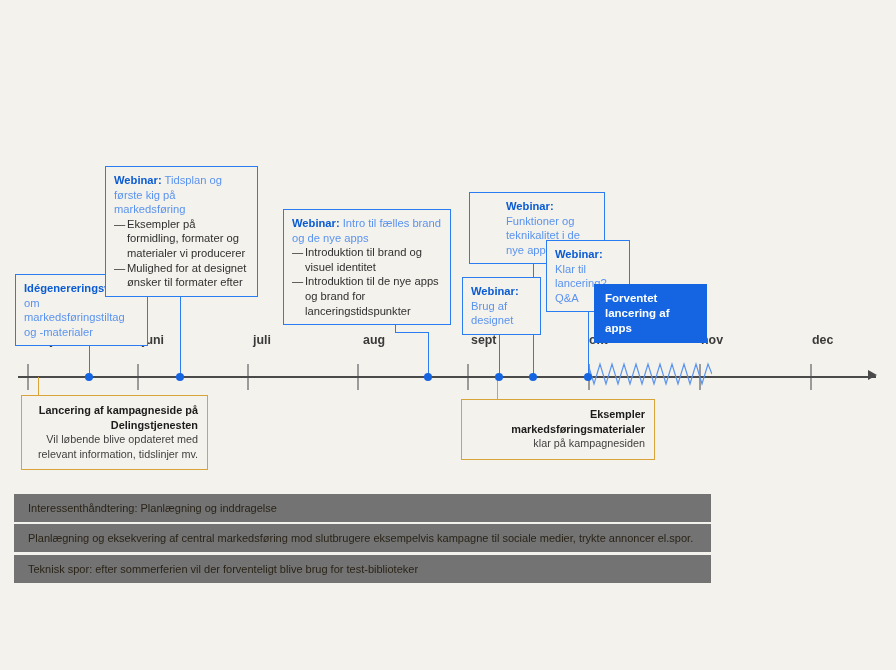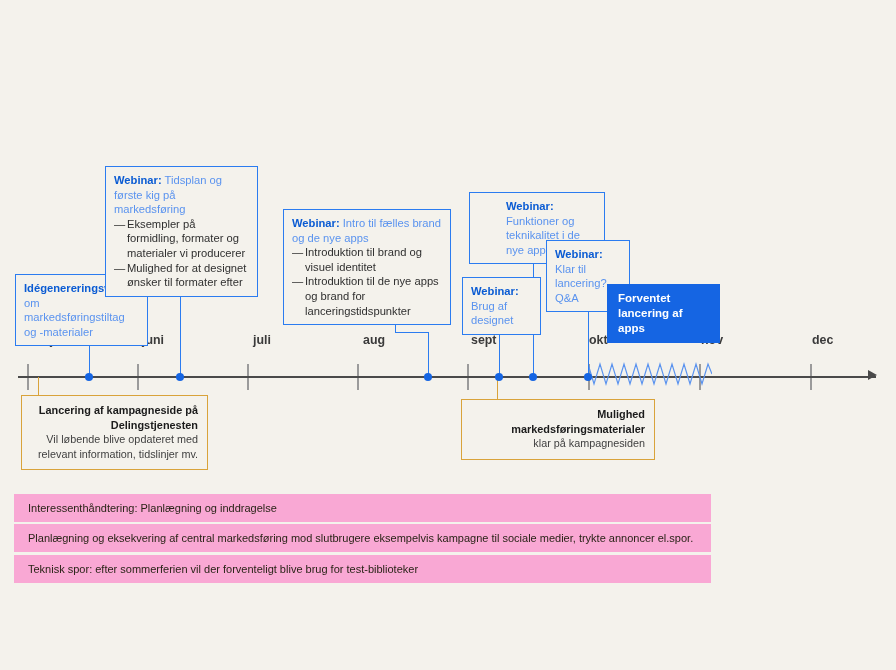--- a/index.html
+++ b/index.html
@@ -165,21 +165,21 @@
     top: 373px;
     z-index: 7;
   }
 
   
   .track {
     position: absolute;
     left: 14px;
     width: 697px;
     height: 28px;
-    background: #f9a8d4;
+    background: #737373;
     color: #2a2418;
     font-size: 11px;
     line-height: 28px;
     padding-left: 14px;
     box-sizing: border-box;
     white-space: nowrap;
     overflow: hidden;
   }
 
   
@@ -276,31 +276,31 @@
   <div class="callout" style="left:546px; top:240px; width:84px;">
     <span class="lead">Webinar:</span>
     <span class="title">Klar til lancering? Q&amp;A</span>
   </div>
 
   <div class="callout" style="left:462px; top:277px; width:79px;">
     <span class="lead">Webinar:</span>
     <span class="title">Brug af designet</span>
   </div>
 
-  <div class="filled-blue" style="left:607px; top:284px; width:113px;">
+  <div class="filled-blue" style="left:594px; top:284px; width:113px;">
     <span>Forventet lancering af apps</span>
   </div>
 
   <div class="callout-orange" style="left:21px; top:395px; width:187px;">
     <div class="hd">Lancering af kampagneside på Delingstjenesten</div>
     <div class="sub">Vil løbende blive opdateret med relevant information, tidslinjer mv.</div>
   </div>
 
   <div class="callout-orange" style="left:461px; top:399px; width:194px;">
-    <div class="hd">Mulighed markedsføringsmaterialer</div>
+    <div class="hd">Eksempler markedsføringsmaterialer</div>
     <div class="sub">klar på kampagnesiden</div>
   </div>
 
   <div class="track" style="top:494px">
     <span>Interessenthåndtering: Planlægning og inddragelse</span>
   </div>
   <div class="track" style="top:524px">
     <span>Planlægning og eksekvering af central markedsføring mod slutbrugere eksempelvis kampagne til sociale medier, trykte annoncer el.spor.</span>
   </div>
   <div class="track" style="top:555px">

